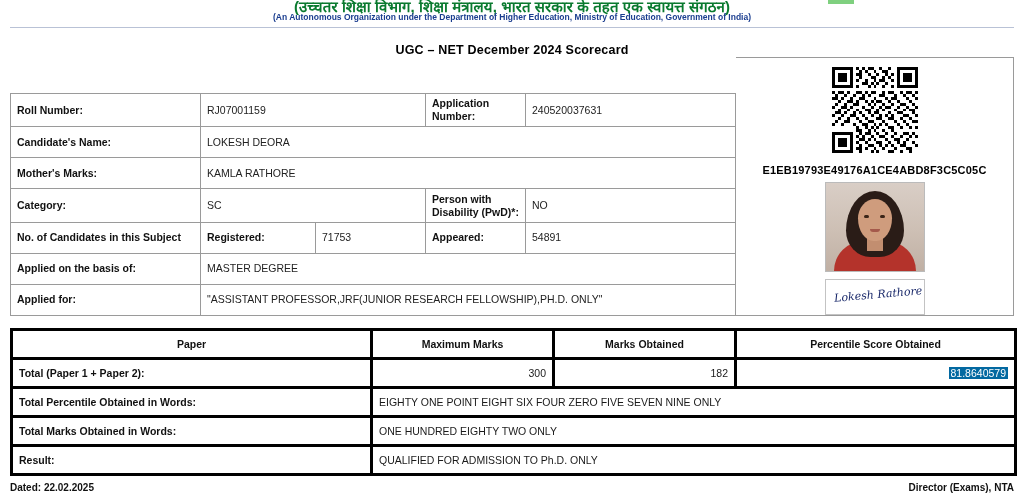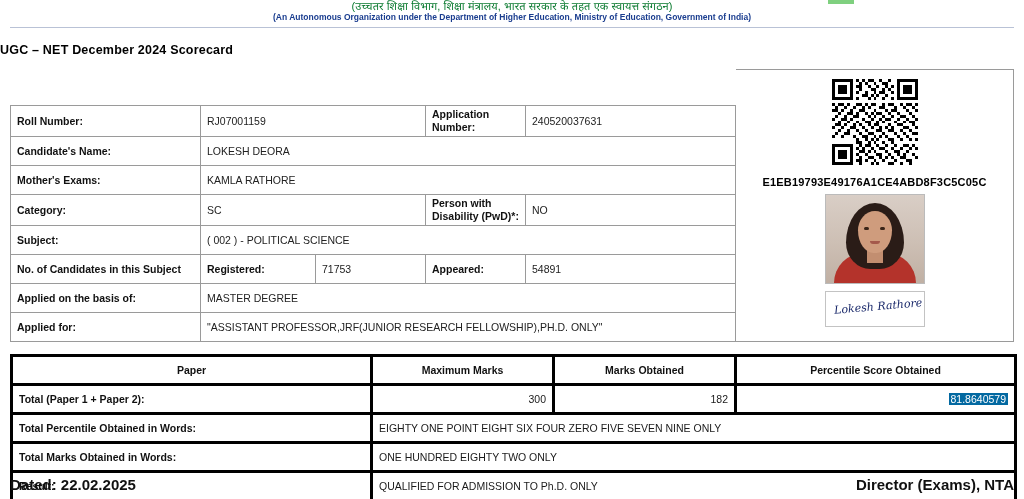--- a/index.html
+++ b/index.html
@@ -22,42 +22,43 @@
     position: relative;
     box-sizing: border-box;
   }
   
   .org-header {
     text-align: center;
     padding-top: 1px;
   }
   .org-line-green {
     color: #0a7a2f;
-    font-size: 11px;
-    font-weight: normal;
+    font-size: 15px;
+    font-weight: bold;
     letter-spacing: 0.1px;
     line-height: 11px;
   }
   .org-line-blue {
     color: #1a3d8f;
     font-size: 8.5px;
     font-weight: bold;
     line-height: 11px;
     padding-bottom: 2px;
   }
   .hdr-rule {
     border-bottom: 1px solid #b9c2d6;
     margin: 2px 10px 0 10px;
   }
   .doc-title {
+    text-align: center;
     font-size: 12.5px;
     font-weight: bold;
     color: #000;
     margin-top: 15px;
-    margin-bottom: 12px;
+    margin-bottom: 0;
     letter-spacing: 0.2px;
   }
   
   .main-area {
     display: flex;
     margin: 0 10px;
     align-items: stretch;
   }
   table.details {
     border-collapse: collapse;
@@ -209,21 +210,21 @@
     color: #ffffff;
     padding: 0 2px;
   }
   .footer-row {
     position: absolute;
     left: 10px;
     right: 10px;
     bottom: 6px;
     display: flex;
     justify-content: space-between;
-    font-size: 15px;
+    font-size: 10px;
     font-weight: bold;
     color: #111;
   }
   .green-chip {
     position: absolute;
     right: 170px;
     top: -5px;
     width: 26px;
     height: 9px;
     background: #7fd07f;
@@ -258,32 +259,28 @@
           <td class="lbl">Roll Number:</td>
           <td class="val" colspan="2">RJ07001159</td>
           <td class="lbl">Application Number:</td>
           <td class="val">240520037631</td>
         </tr>
         <tr>
           <td class="lbl">Candidate's Name:</td>
           <td class="val" colspan="4">LOKESH DEORA</td>
         </tr>
         <tr>
-          <td class="lbl">Mother's Exams:</td>
+          <td class="lbl">Mother's Marks:</td>
           <td class="val" colspan="4">KAMLA RATHORE</td>
         </tr>
         <tr>
           <td class="lbl">Category:</td>
           <td class="val" colspan="2">SC</td>
           <td class="lbl">Person with Disability (PwD)*:</td>
           <td class="val">NO</td>
-        </tr>
-        <tr>
-          <td class="lbl">Subject:</td>
-          <td class="val" colspan="4">( 002 ) - POLITICAL SCIENCE</td>
         </tr>
         <tr>
           <td class="lbl">No. of Candidates in this Subject</td>
           <td class="lbl">Registered:</td>
           <td class="val">71753</td>
           <td class="lbl">Appeared:</td>
           <td class="val">54891</td>
         </tr>
         <tr>
           <td class="lbl">Applied on the basis of:</td>

